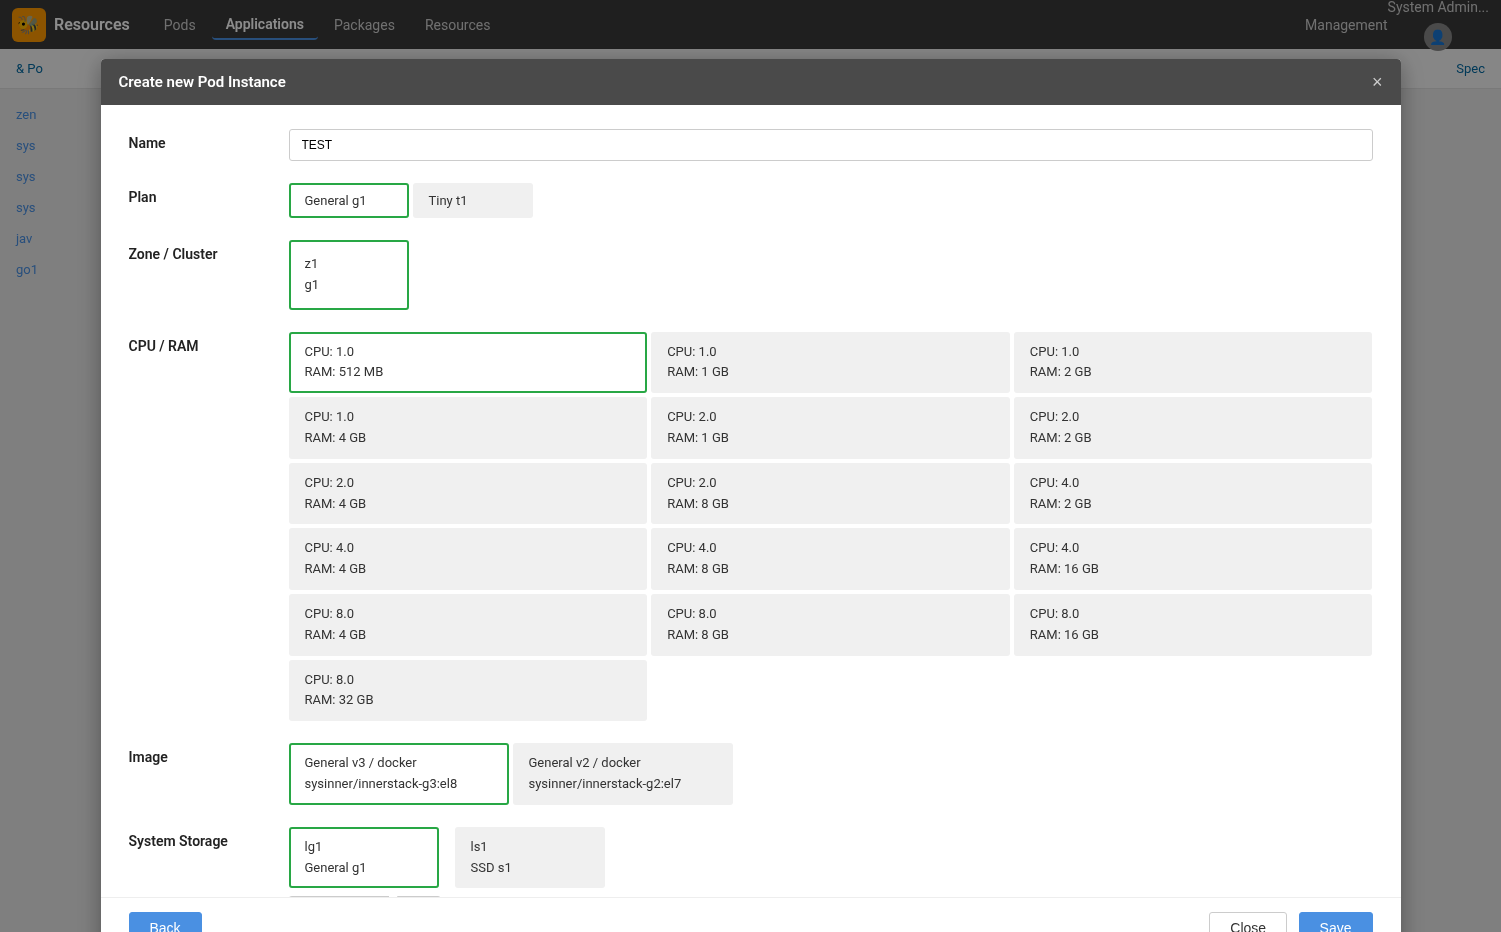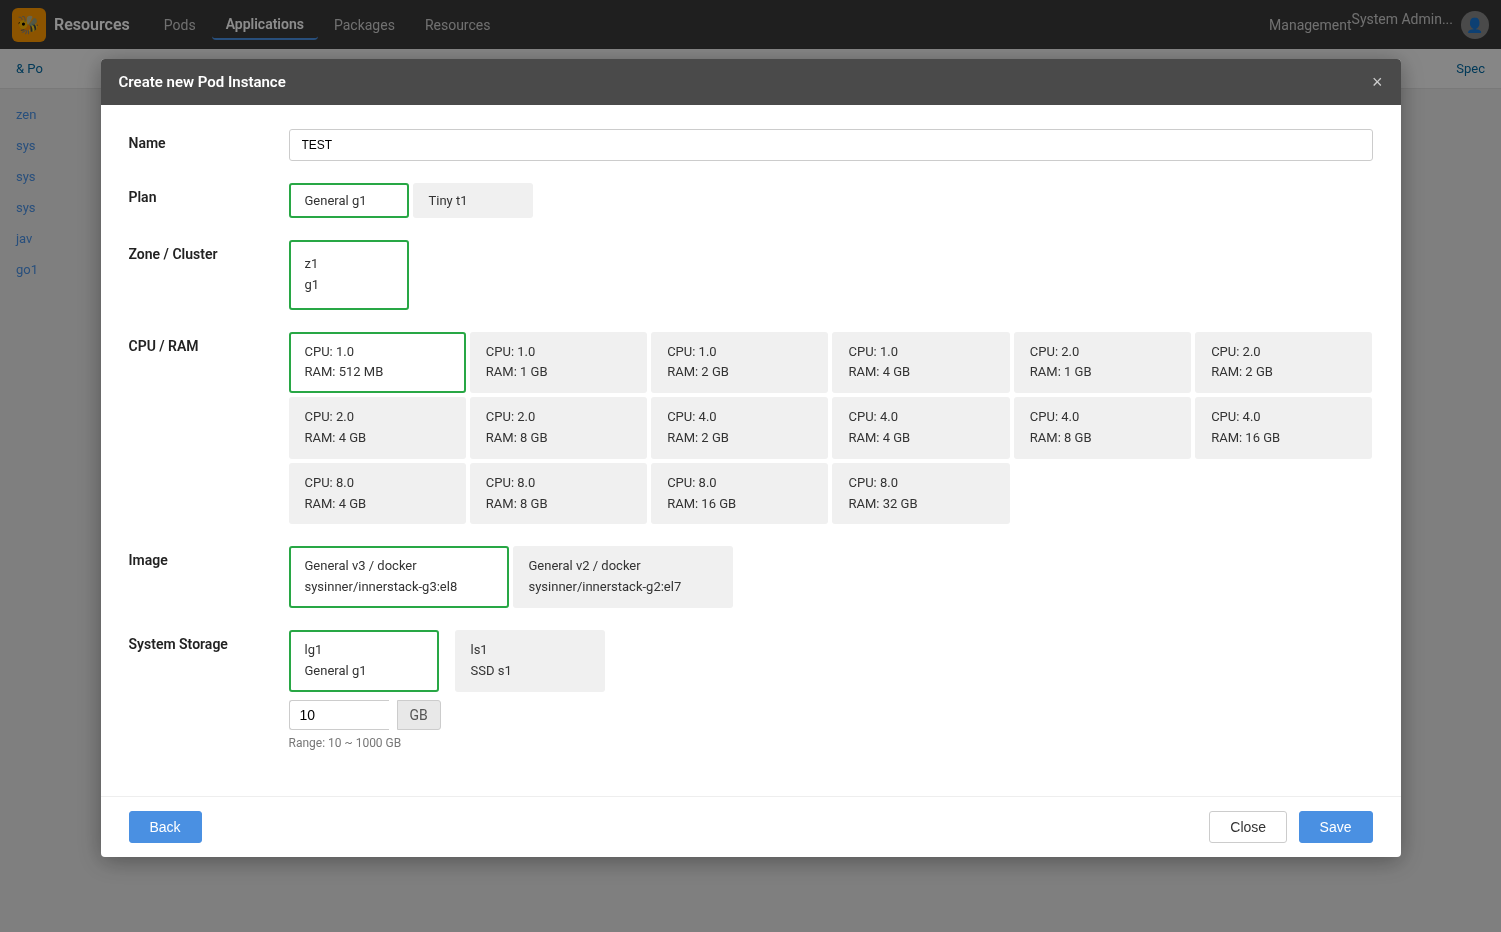--- a/index.html
+++ b/index.html
@@ -66,23 +66,25 @@
       gap: 0;
       margin-left: auto;
     }
     .nav-right-item {
       color: #ccc;
       font-size: 14px;
       cursor: pointer;
     }
     .nav-user {
       display: flex;
+      align-items: center;
       gap: 8px;
       color: #ccc;
       cursor: pointer;
+      flex-direction: column;
     }
     .user-avatar {
       width: 28px;
       height: 28px;
       border-radius: 50%;
       background: #888;
       display: flex;
       align-items: center;
       justify-content: center;
       color: #fff;
@@ -197,21 +199,21 @@
       line-height: 1.6;
     }
     .zone-option.selected {
       border-color: #28a745;
       background: #fff;
     }
 
     
     .cpu-ram-grid {
       display: grid;
-      grid-template-columns: repeat(6, 1fr);
+      grid-template-columns: repeat(3, 1fr);
       gap: 4px;
     }
     .cpu-ram-cell {
       padding: 8px 14px;
       background: #f0f0f0;
       border: 2px solid transparent;
       border-radius: 3px;
       cursor: pointer;
       font-size: 13px;
       line-height: 1.6;

